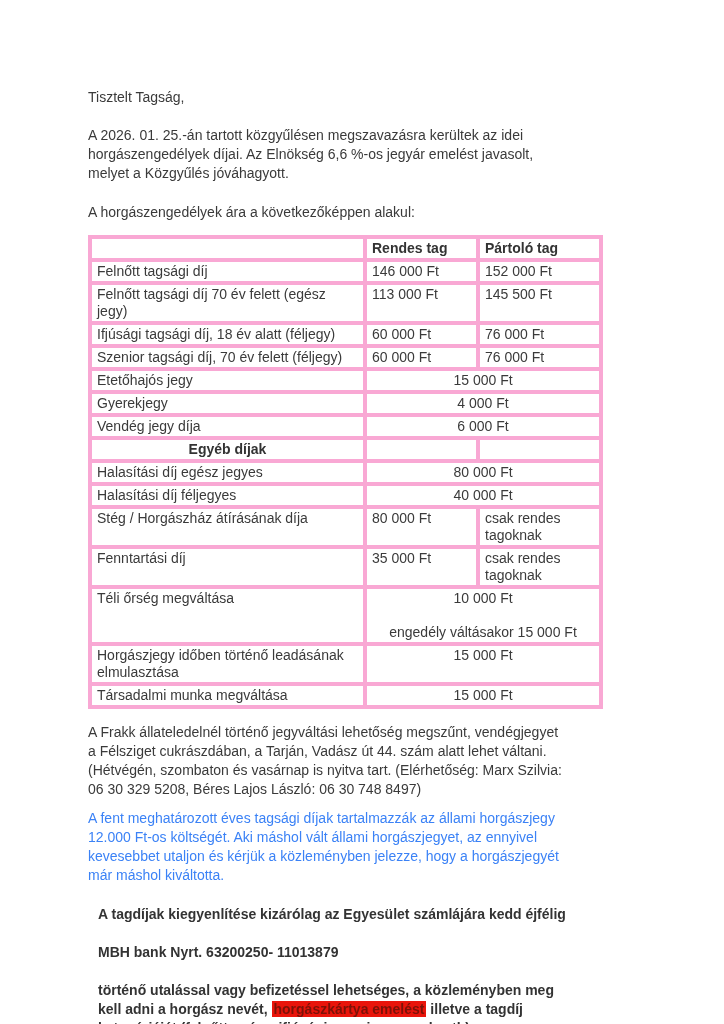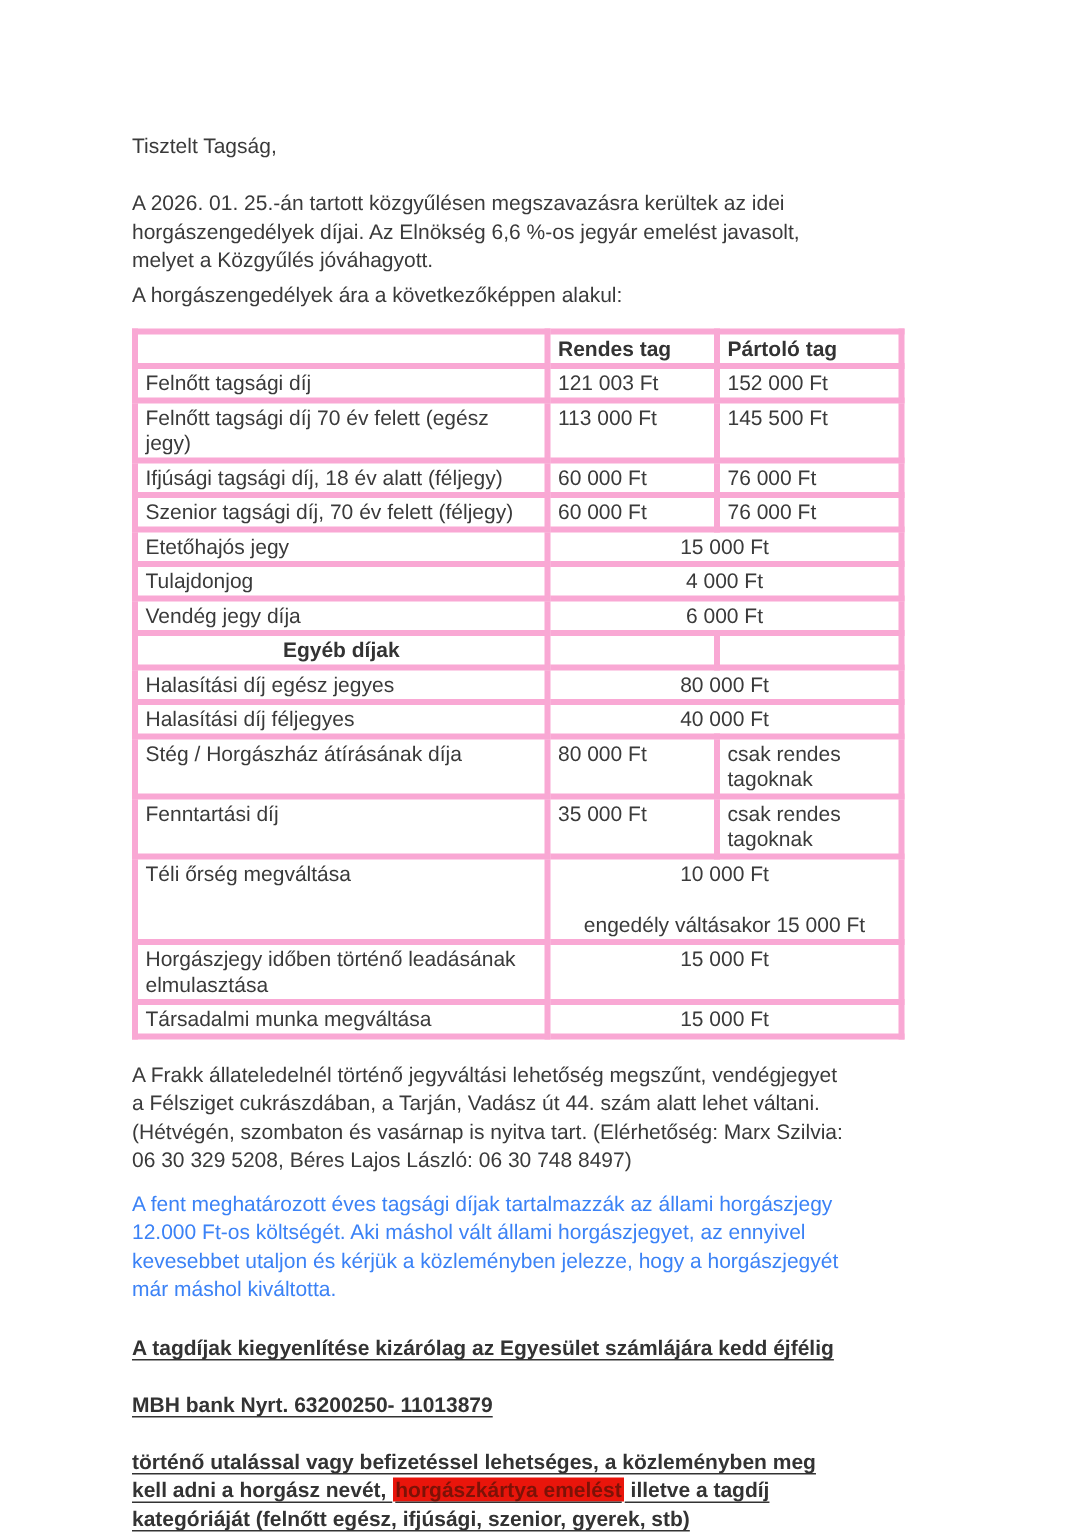--- a/index.html
+++ b/index.html
@@ -10,21 +10,21 @@
     height:1024px;
     background:#ffffff;
     font-family:"Liberation Sans", sans-serif;
     font-size:14px;
     line-height:19px;
     color:#3a3a3a;
     overflow:hidden;
   }
   .content { padding:88px 78px 0 88px; }
   .greeting { margin-bottom:19px; }
-  .intro { margin-bottom:4px; }
+  .intro { margin-bottom:20px; }
   .lead { margin-bottom:13px; }
   table.fees {
     border-collapse:collapse;
     width:511px;
     table-layout:fixed;
     line-height:17px;
     margin-bottom:14px;
   }
   table.fees td {
     border:4px solid #f9a8d4;
@@ -38,23 +38,23 @@
   col.c3 { width:123px; }
   .b { font-weight:bold; color:#333333; }
   .ctr { text-align:center !important; }
   .blank-line { height:17px; }
   .para { margin-bottom:10px; }
   .frakk { margin-bottom:10px; }
   .boldpara { font-weight:normal; color:#3b82f6; margin-bottom:20px; }
   .bu {
     font-weight:bold;
     color:#333333;
-    text-decoration:underline;
     text-underline-offset:3px;
     margin-bottom:19px;
+    margin-left:10px;
   }
   .bu.last { margin-bottom:24px; }
   .hl {
     background:var(--hl-bg, #e9150b);
     color:var(--hl-text, #7c1207);
     padding:0 2px;
   }
 </style>
 </head>
 <body>
@@ -77,21 +77,21 @@
 
       <tbody>
           <tr>
         <td></td>
         <td class="b">Rendes tag</td>
         <td class="b">Pártoló tag</td>
       </tr>
 
       <tr>
         <td>Felnőtt tagsági díj</td>
-        <td>121 003 Ft</td>
+        <td>146 000 Ft</td>
         <td>152 000 Ft</td>
       </tr>
 
       <tr>
         <td>Felnőtt tagsági díj 70 év felett (egész jegy)</td>
         <td>113 000 Ft</td>
         <td>145 500 Ft</td>
       </tr>
 
       <tr>
@@ -105,21 +105,21 @@
         <td>60 000 Ft</td>
         <td>76 000 Ft</td>
       </tr>
 
       <tr>
         <td>Etetőhajós jegy</td>
         <td colspan="2" class="ctr">15 000 Ft</td>
       </tr>
 
       <tr>
-        <td>Tulajdonjog</td>
+        <td>Gyerekjegy</td>
         <td colspan="2" class="ctr">4 000 Ft</td>
       </tr>
 
       <tr>
         <td>Vendég jegy díja</td>
         <td colspan="2" class="ctr">6 000 Ft</td>
       </tr>
 
       <tr>
         <td class="ctr b">Egyéb díjak</td>

